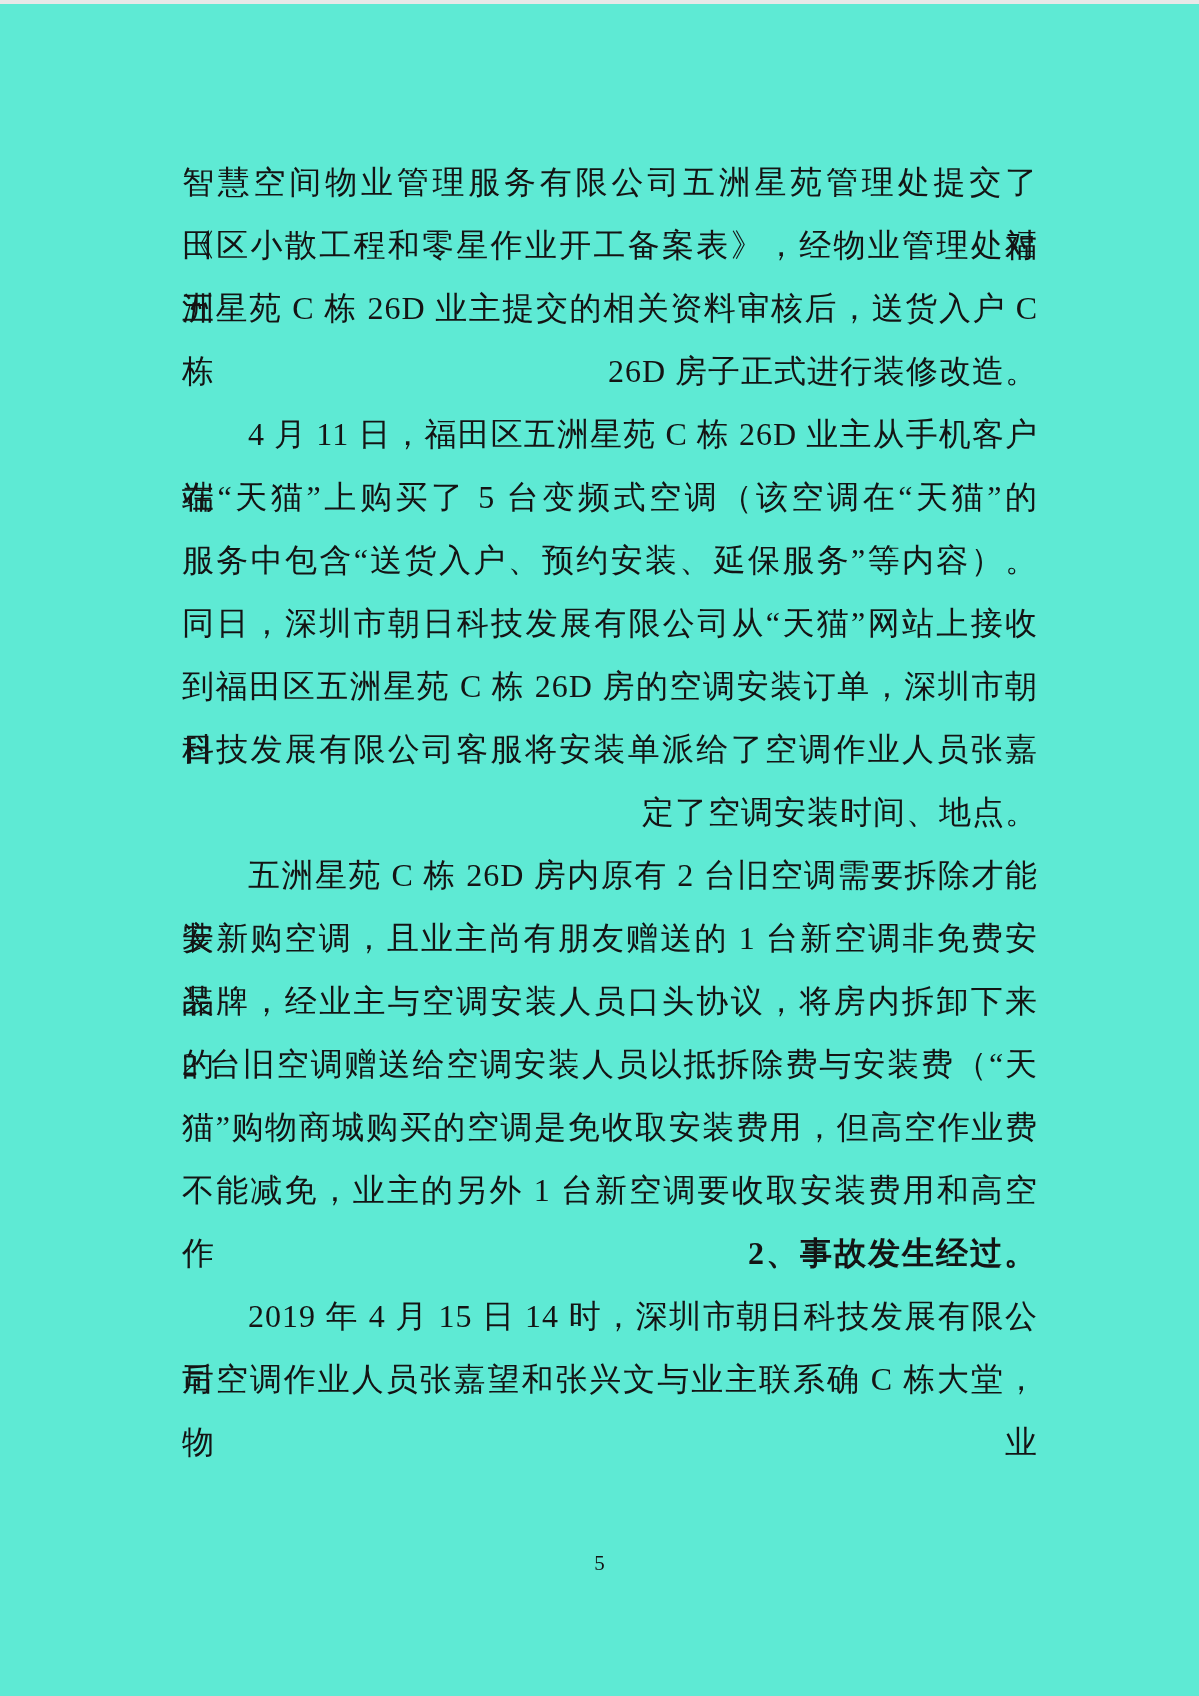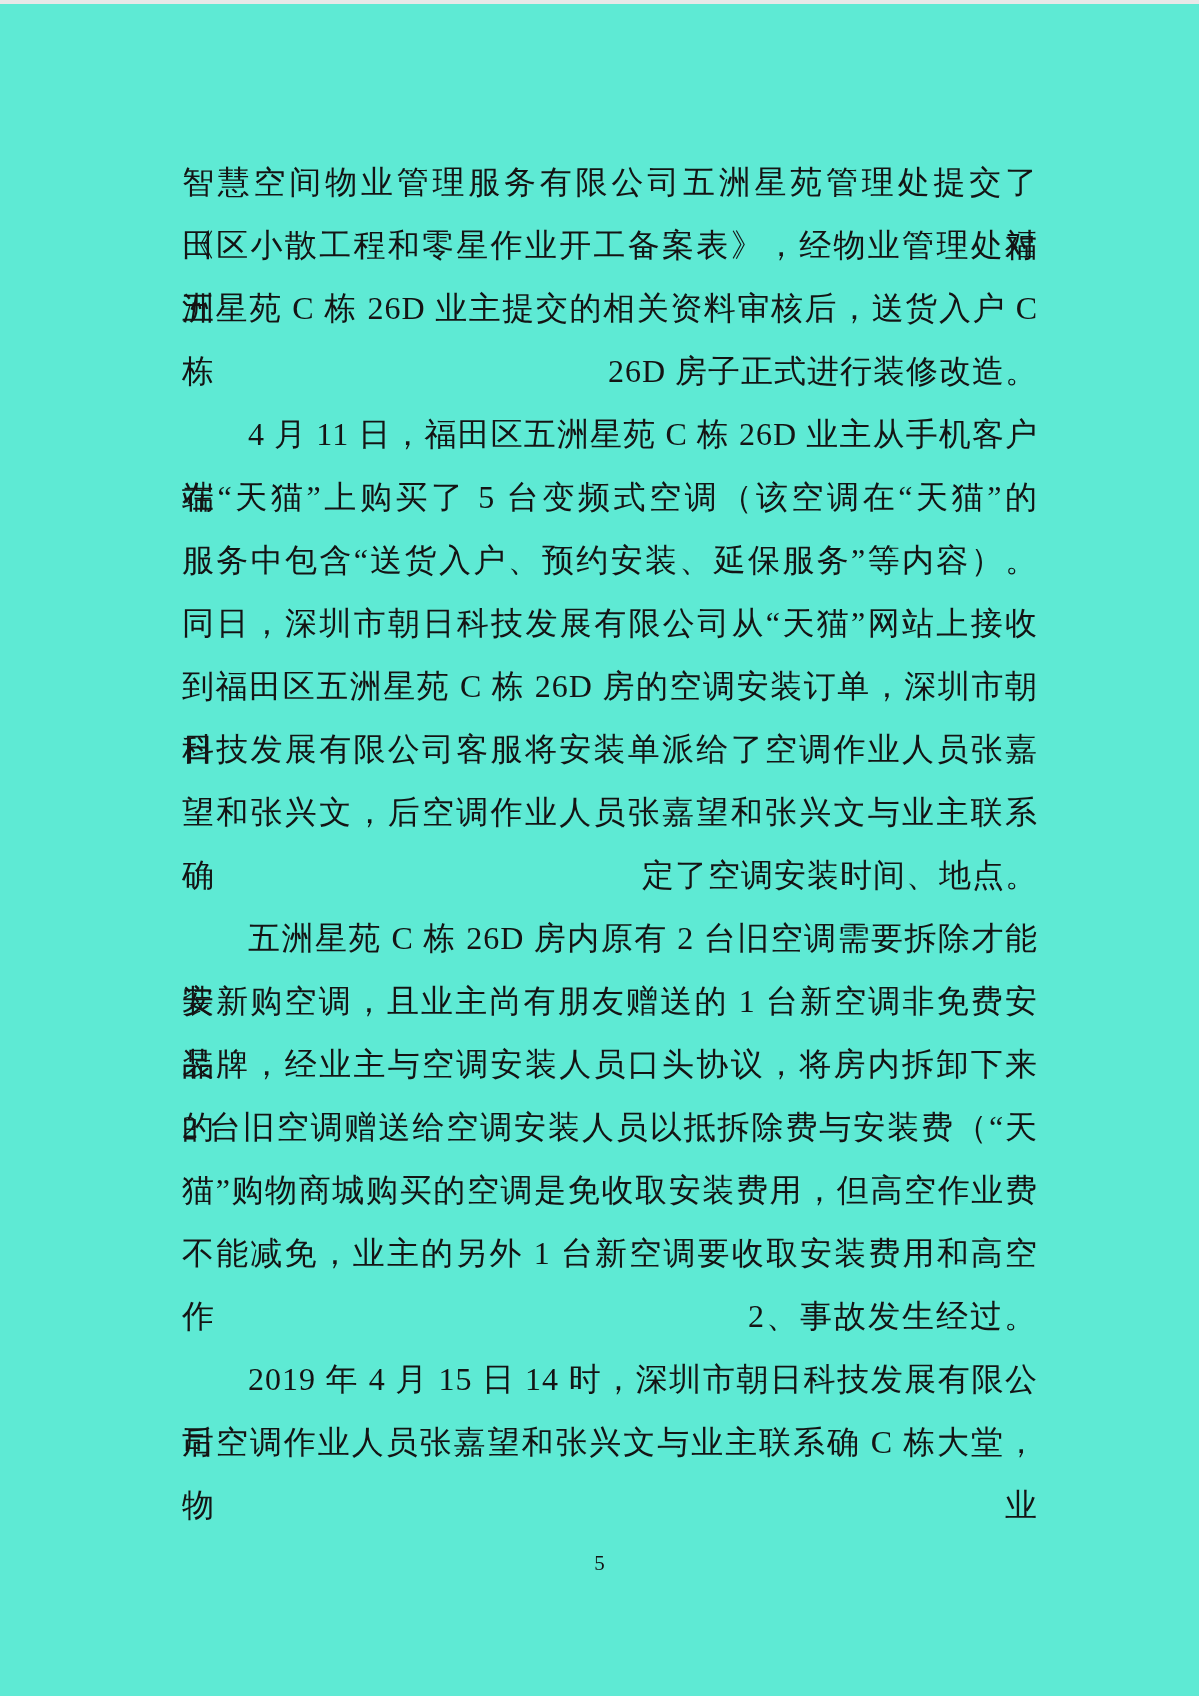--- a/index.html
+++ b/index.html
@@ -36,21 +36,21 @@
     text-justify: inter-character;
     white-space: normal;
   }
   .line.plain {
     text-align: right;
   }
   .line.indent {
     text-indent: 66px;
   }
   .line.bold {
-    font-weight: normal;
+    font-weight: bold;
     letter-spacing: 2px;
   }
   .page-footer {
     position: absolute;
     top: 1544px;
     left: 0;
     width: 100%;
     text-align: center;
     font-size: 21px;
     line-height: 30px;
@@ -65,21 +65,20 @@
       <div class="line justify">智慧空间物业管理服务有限公司五洲星苑管理处提交了《福</div>
       <div class="line justify">田区小散工程和零星作业开工备案表》，经物业管理处对五</div>
       <div class="line justify">洲星苑 C 栋 26D 业主提交的相关资料审核后，送货入户 C 栋</div>
       <div class="line plain">26D 房子正式进行装修改造。</div>
       <div class="line justify indent">4 月 11 日，福田区五洲星苑 C 栋 26D 业主从手机客户端</div>
       <div class="line justify">在“天猫”上购买了 5 台变频式空调（该空调在“天猫”的</div>
       <div class="line justify">服务中包含“送货入户、预约安装、延保服务”等内容）。</div>
       <div class="line justify">同日，深圳市朝日科技发展有限公司从“天猫”网站上接收</div>
       <div class="line justify">到福田区五洲星苑 C 栋 26D 房的空调安装订单，深圳市朝日</div>
       <div class="line justify">科技发展有限公司客服将安装单派给了空调作业人员张嘉</div>
-      <div class="line justify">望和张兴文，后空调作业人员张嘉望和张兴文与业主联系确</div>
       <div class="line plain">定了空调安装时间、地点。</div>
       <div class="line justify indent">五洲星苑 C 栋 26D 房内原有 2 台旧空调需要拆除才能安</div>
       <div class="line justify">装新购空调，且业主尚有朋友赠送的 1 台新空调非免费安装</div>
       <div class="line justify">品牌，经业主与空调安装人员口头协议，将房内拆卸下来的</div>
       <div class="line justify">2 台旧空调赠送给空调安装人员以抵拆除费与安装费（“天</div>
       <div class="line justify">猫”购物商城购买的空调是免收取安装费用，但高空作业费</div>
       <div class="line justify">不能减免，业主的另外 1 台新空调要收取安装费用和高空作</div>
       <div class="line plain indent bold">2、事故发生经过。</div>
       <div class="line justify indent">2019 年 4 月 15 日 14 时，深圳市朝日科技发展有限公司</div>
       <div class="line justify">后空调作业人员张嘉望和张兴文与业主联系确 C 栋大堂，物业</div>

